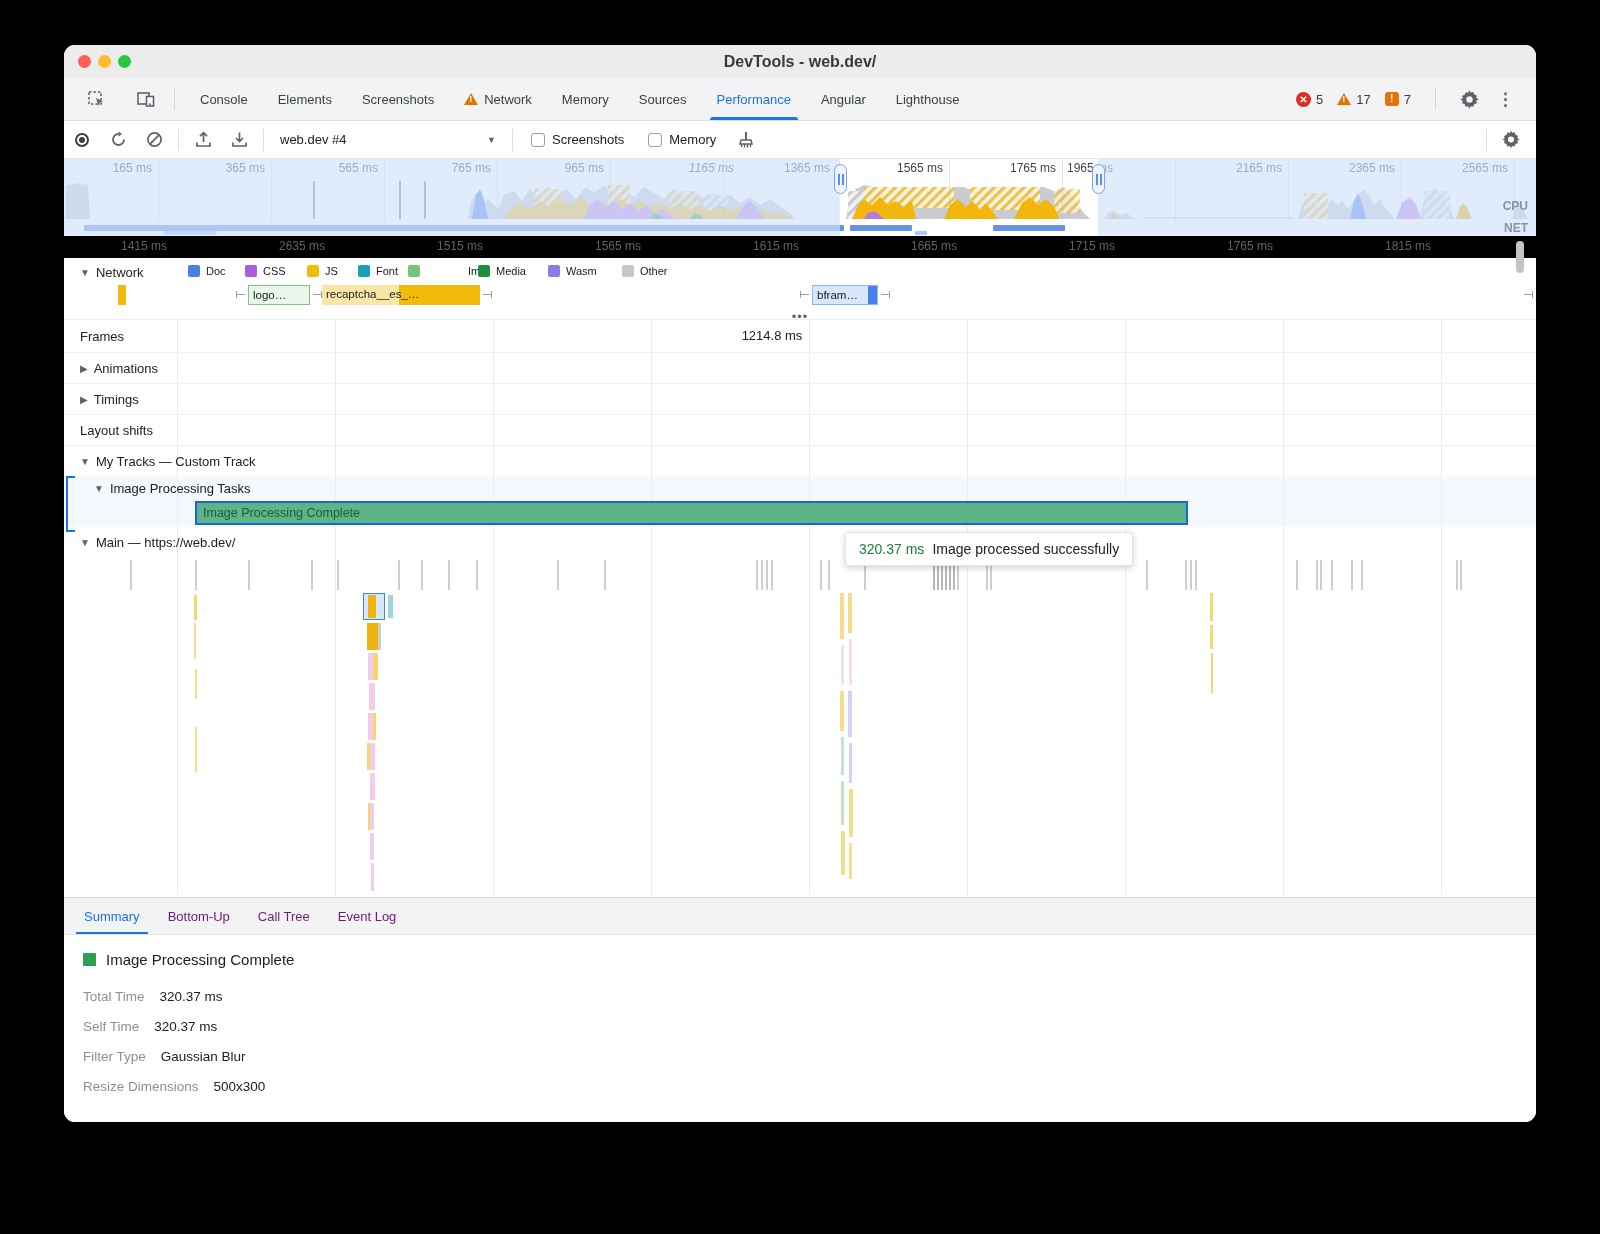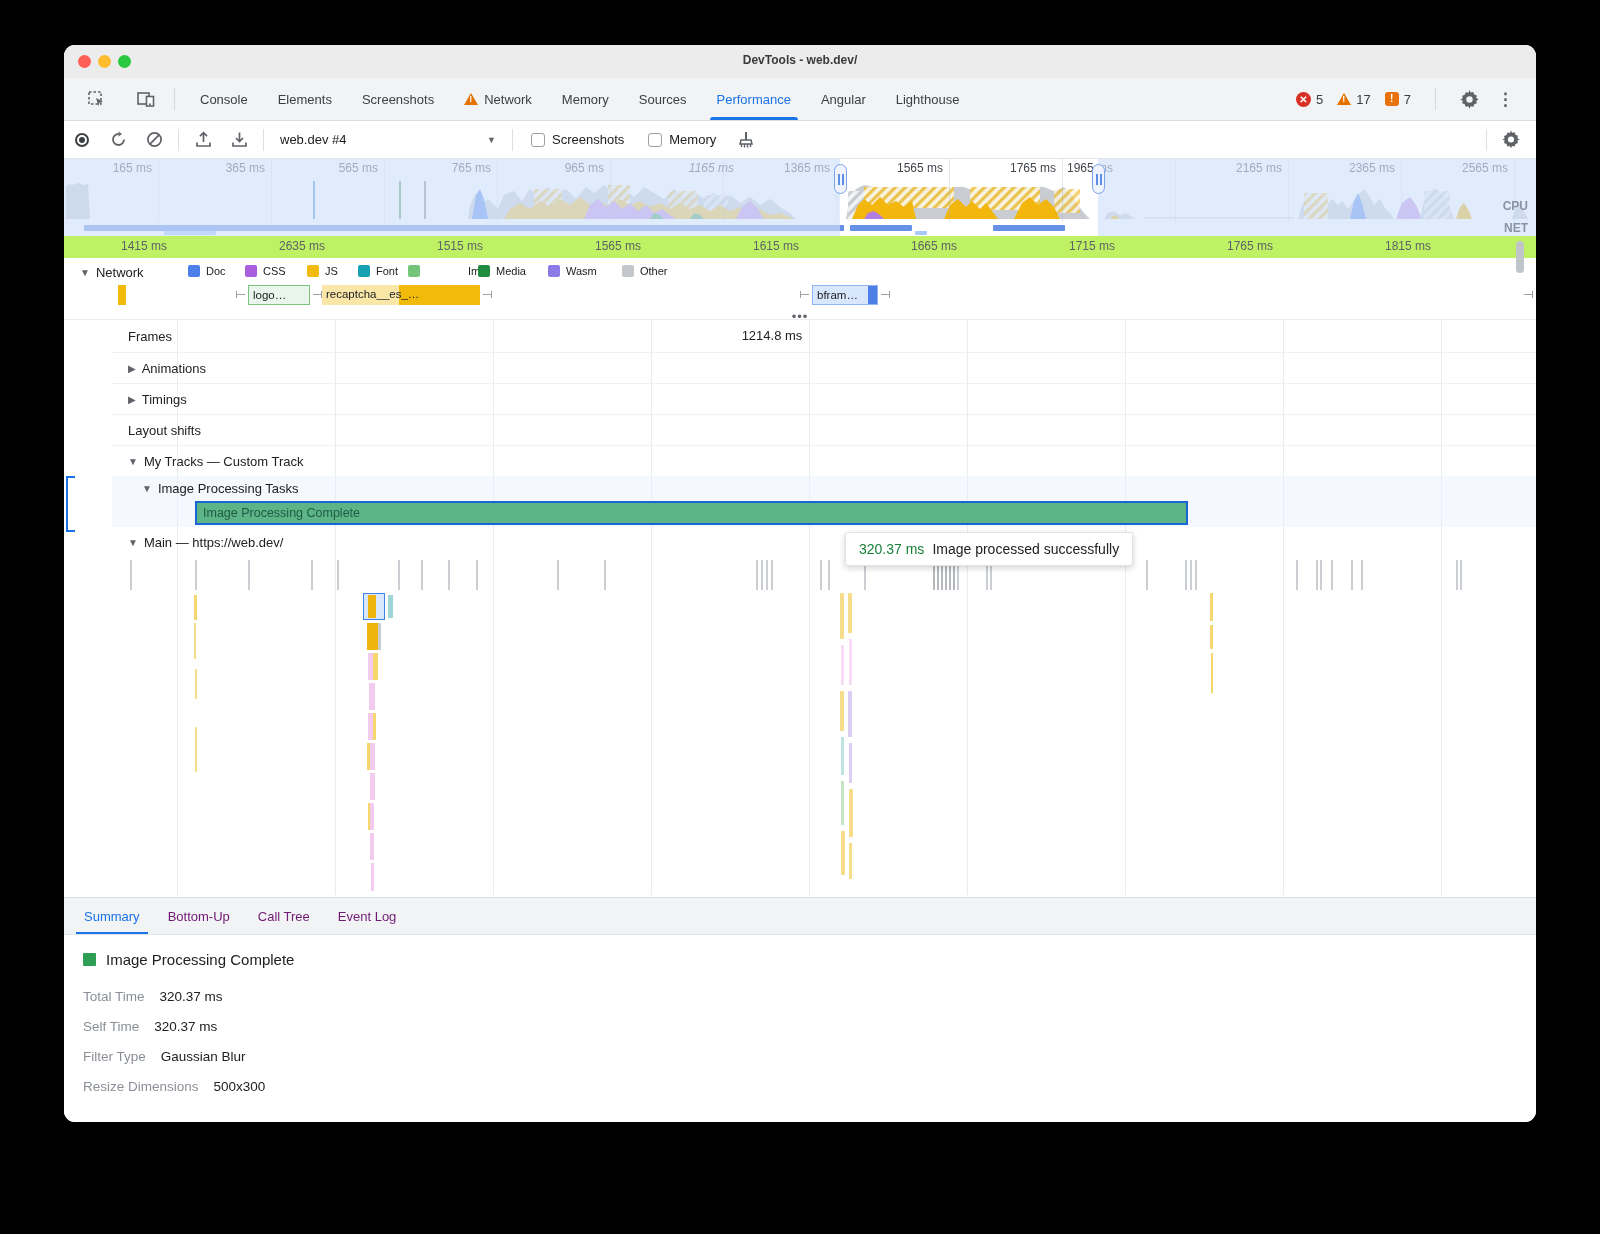--- a/index.html
+++ b/index.html
@@ -3,21 +3,21 @@
 <meta charset="utf-8">
 <style>
   * { margin:0; padding:0; box-sizing:border-box; }
   html,body { width:1600px; height:1234px; background:#000; font-family:"Liberation Sans",sans-serif; overflow:hidden; }
   .window{ position:absolute; left:64px; top:45px; width:1472px; height:1077px; background:#fff; border-radius:11px; overflow:hidden; box-shadow:0 18px 50px rgba(0,0,0,.6); }
 
   
   .titlebar{ position:absolute; left:0; top:0; width:100%; height:33px; background:#ececec; }
   .tl{ position:absolute; top:10px; width:13px; height:13px; border-radius:50%; }
   .tl.red{ left:14px; background:#ff5f57; } .tl.yel{ left:34px; background:#febc2e; } .tl.grn{ left:54px; background:#28c840; }
-  .wtitle{ position:absolute; top:8px; left:0; width:100%; text-align:center; font-size:12px; font-weight:bold; color:#3a3a3a; }
+  .wtitle{ position:absolute; top:8px; left:0; width:100%; text-align:center; font-size:16px; font-weight:bold; color:#3a3a3a; }
 
   
   .tabbar{ position:absolute; left:0; top:33px; width:100%; height:43px; background:#f1f3f4; border-bottom:1px solid #dadce0; display:flex; align-items:stretch; }
   .tb-icons{ display:flex; align-items:center; padding-left:14px; gap:14px; }
   .tb-sep{ width:1px; height:22px; background:#d4d7dc; margin:auto 10px; }
   #tabs{ display:flex; align-items:stretch; }
   .tab{ display:flex; align-items:center; gap:6px; padding:0 15px; font-size:13px; color:#3c4043; position:relative; cursor:default; }
   .tab.active{ color:#1a73e8; }
   .tab.active::after{ content:""; position:absolute; left:8px; right:8px; bottom:0; height:3px; background:#1a73e8; border-radius:3px 3px 0 0; }
   .warn-tri{ width:0; height:0; border-left:7px solid transparent; border-right:7px solid transparent; border-bottom:12px solid #e37400; position:relative; }
@@ -48,21 +48,21 @@
   .ov-cpu-svg{ position:absolute; left:0; top:16px; }
   .ov-shade{ position:absolute; top:0; height:77px; background:rgba(208,224,250,.66); }
   .ov-handle{ position:absolute; top:5px; width:13px; height:30px; background:#eef3fd; border:1.5px solid #7ba2ec; border-radius:7px; z-index:5; display:flex; align-items:center; justify-content:center; gap:2px; }
   .ov-handle i{ width:2px; height:11px; background:#5d8ee8; }
   .net-bar{ position:absolute; height:6px; background:#6691e7; border-radius:1px; }
   .net-bar.lt{ background:#a8c7fa; height:4px; }
   .cpu-tag,.net-tag{ position:absolute; right:8px; font-size:12px; font-weight:bold; color:#8a93a3; z-index:6; }
   .cpu-tag{ top:40px; } .net-tag{ top:62px; }
 
   
-  .ruler{ position:absolute; left:0; top:191px; width:100%; height:22px; background:#bef264; }
+  .ruler{ position:absolute; left:0; top:191px; width:100%; height:22px; background:#000000; }
   .rl-label{ position:absolute; top:3px; width:90px; text-align:right; font-size:12px; color:#5f6368; }
   .vscroll{ position:absolute; left:1452px; top:196px; width:8px; height:32px; border-radius:4px; background:#c1c4c9; z-index:9; }
 
   
   .network{ position:absolute; left:0; top:213px; width:100%; height:49px; background:#fff; }
   .trk-arrow{ color:#5f6368; font-size:10px; margin-right:6px; }
   .net-head{ position:absolute; left:16px; top:7px; font-size:13px; color:#202124; display:flex; align-items:center; }
   .lg-item{ position:absolute; top:7px; display:flex; align-items:center; gap:6px; font-size:11px; color:#202124; }
   .lg-chip{ width:12px; height:12px; border-radius:2px; }
   .req{ position:absolute; top:27px; height:20px; font-size:11.5px; color:#202124; line-height:18px; padding:0 4px; white-space:nowrap; overflow:hidden; }
@@ -73,21 +73,21 @@
   .req-sliver{ left:54px; width:3px; background:#f2bb0c; }
   .whisk{ position:absolute; top:36px; height:1px; width:9px; background:#9aa0a6; }
   .whisk::before{ content:""; position:absolute; left:0; top:-3px; width:1px; height:7px; background:#9aa0a6; }
   .whisk.r::before{ left:auto; right:0; }
 
   
   .spacer{ position:absolute; left:0; top:262px; width:100%; height:13px; border-bottom:1px solid #ececee; background:#fff; text-align:center; }
   .spacer span{ font-size:13px; color:#5f6368; line-height:8px; letter-spacing:1px; }
   .rows{ position:absolute; left:0; top:275px; width:100%; height:237px; background:#fff; }
   .gridline{ position:absolute; top:0; width:1px; height:100%; background:#e9ecf1; }
-  .trow{ position:absolute; left:0; width:100%; border-bottom:1px solid #f0f1f4; display:flex; align-items:center; font-size:13px; color:#202124;margin-left:48px; }
+  .trow{ position:absolute; left:0; width:100%; border-bottom:1px solid #f0f1f4; display:flex; align-items:center; font-size:13px; color:#202124; }
   .trow .lbl{ padding-left:16px; display:flex; align-items:center; }
   .indent{ padding-left:30px !important; }
   .hl{ background:rgba(232,240,254,.45); }
   .frames-val{ position:absolute; left:668px; width:80px; text-align:center; font-size:13px; color:#202124; }
   .bracket{ position:absolute; left:2px; top:156px; width:9px; height:56px; border-left:2.5px solid #1a73e8; border-top:2.5px solid #1a73e8; border-bottom:2.5px solid #1a73e8; z-index:4; }
   .event-bar{ position:absolute; left:131px; top:181px; width:993px; height:24px; background:#5cb487; border:2px solid #1967d2; color:#1f5c44; font-size:12.5px; line-height:20px; padding-left:6px; z-index:3; cursor:default; }
 
   
   .flame{ position:absolute; left:0; top:512px; width:100%; height:338px; background:#fff; overflow:hidden; }
   .ftick{ position:absolute; top:3px; width:2px; height:30px; background:#cbcfd4; }

